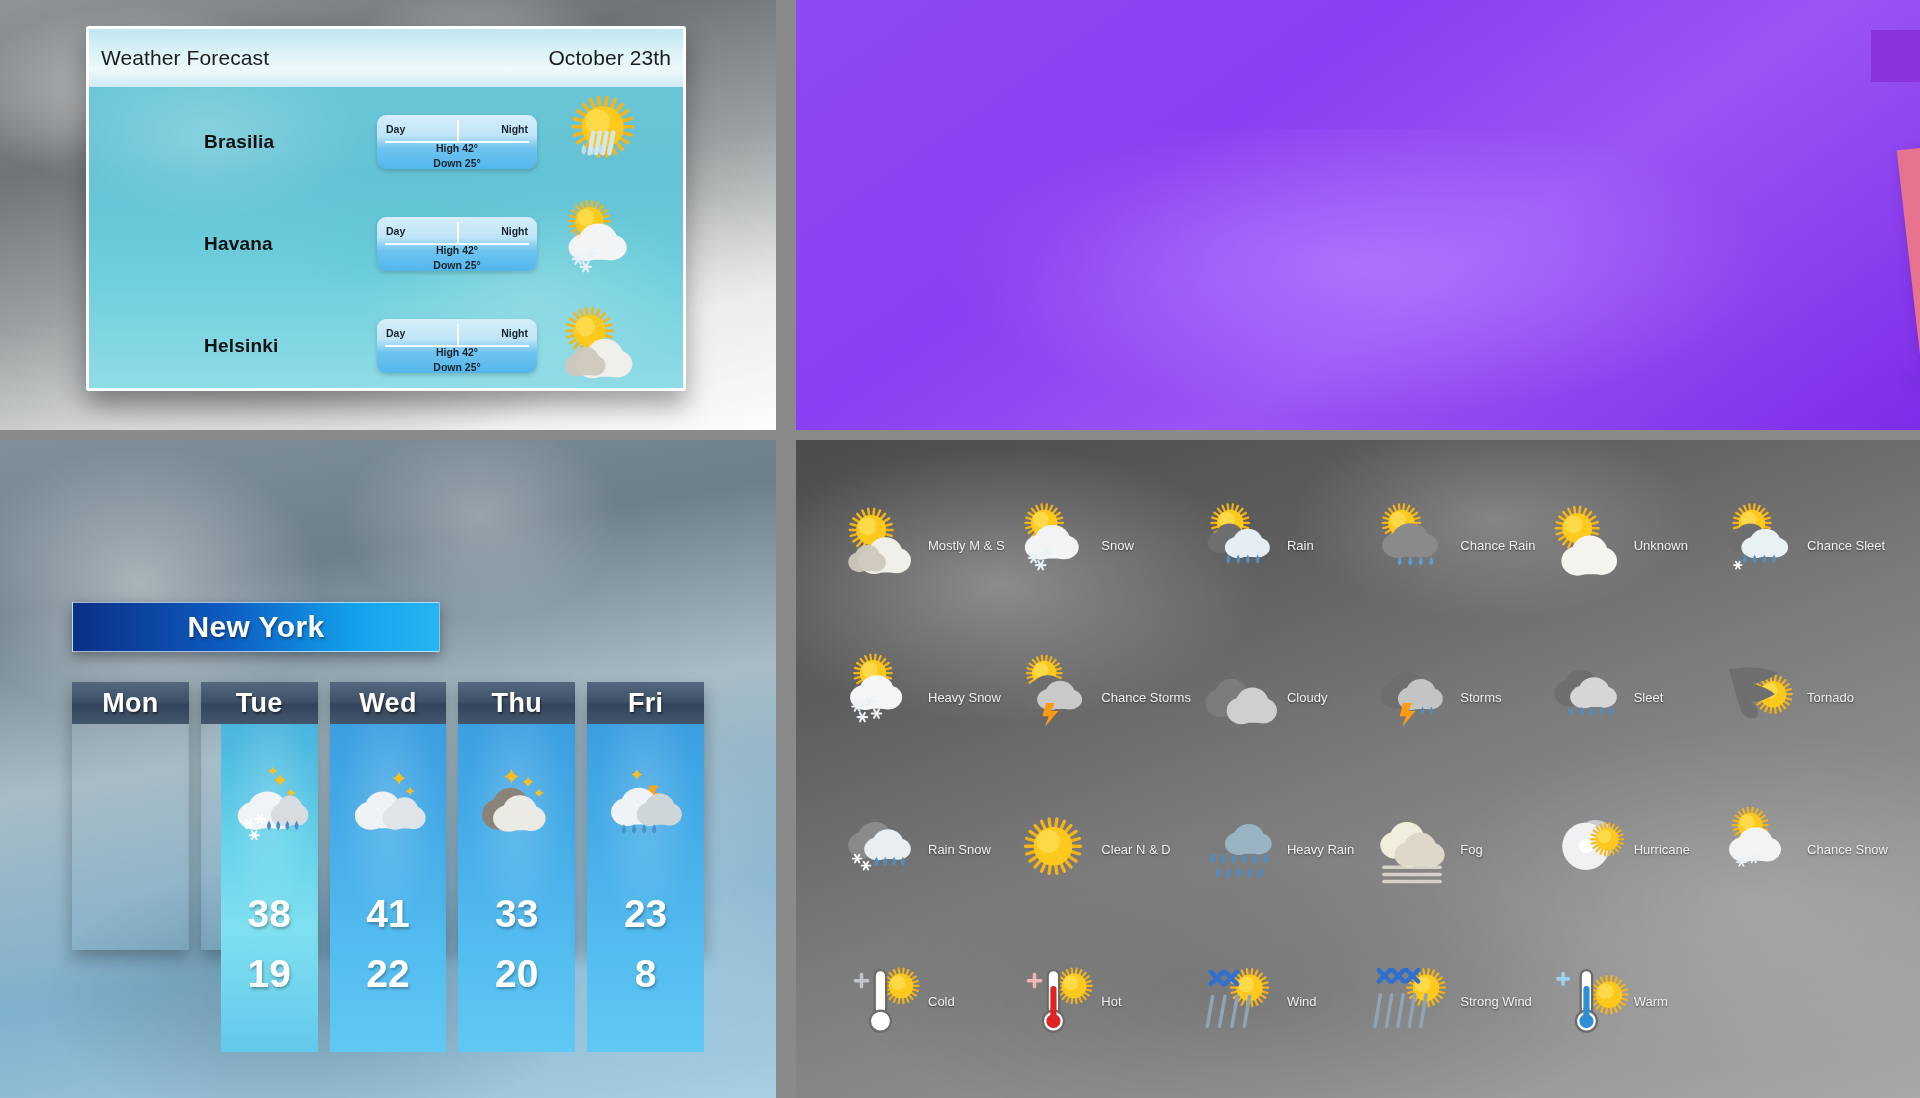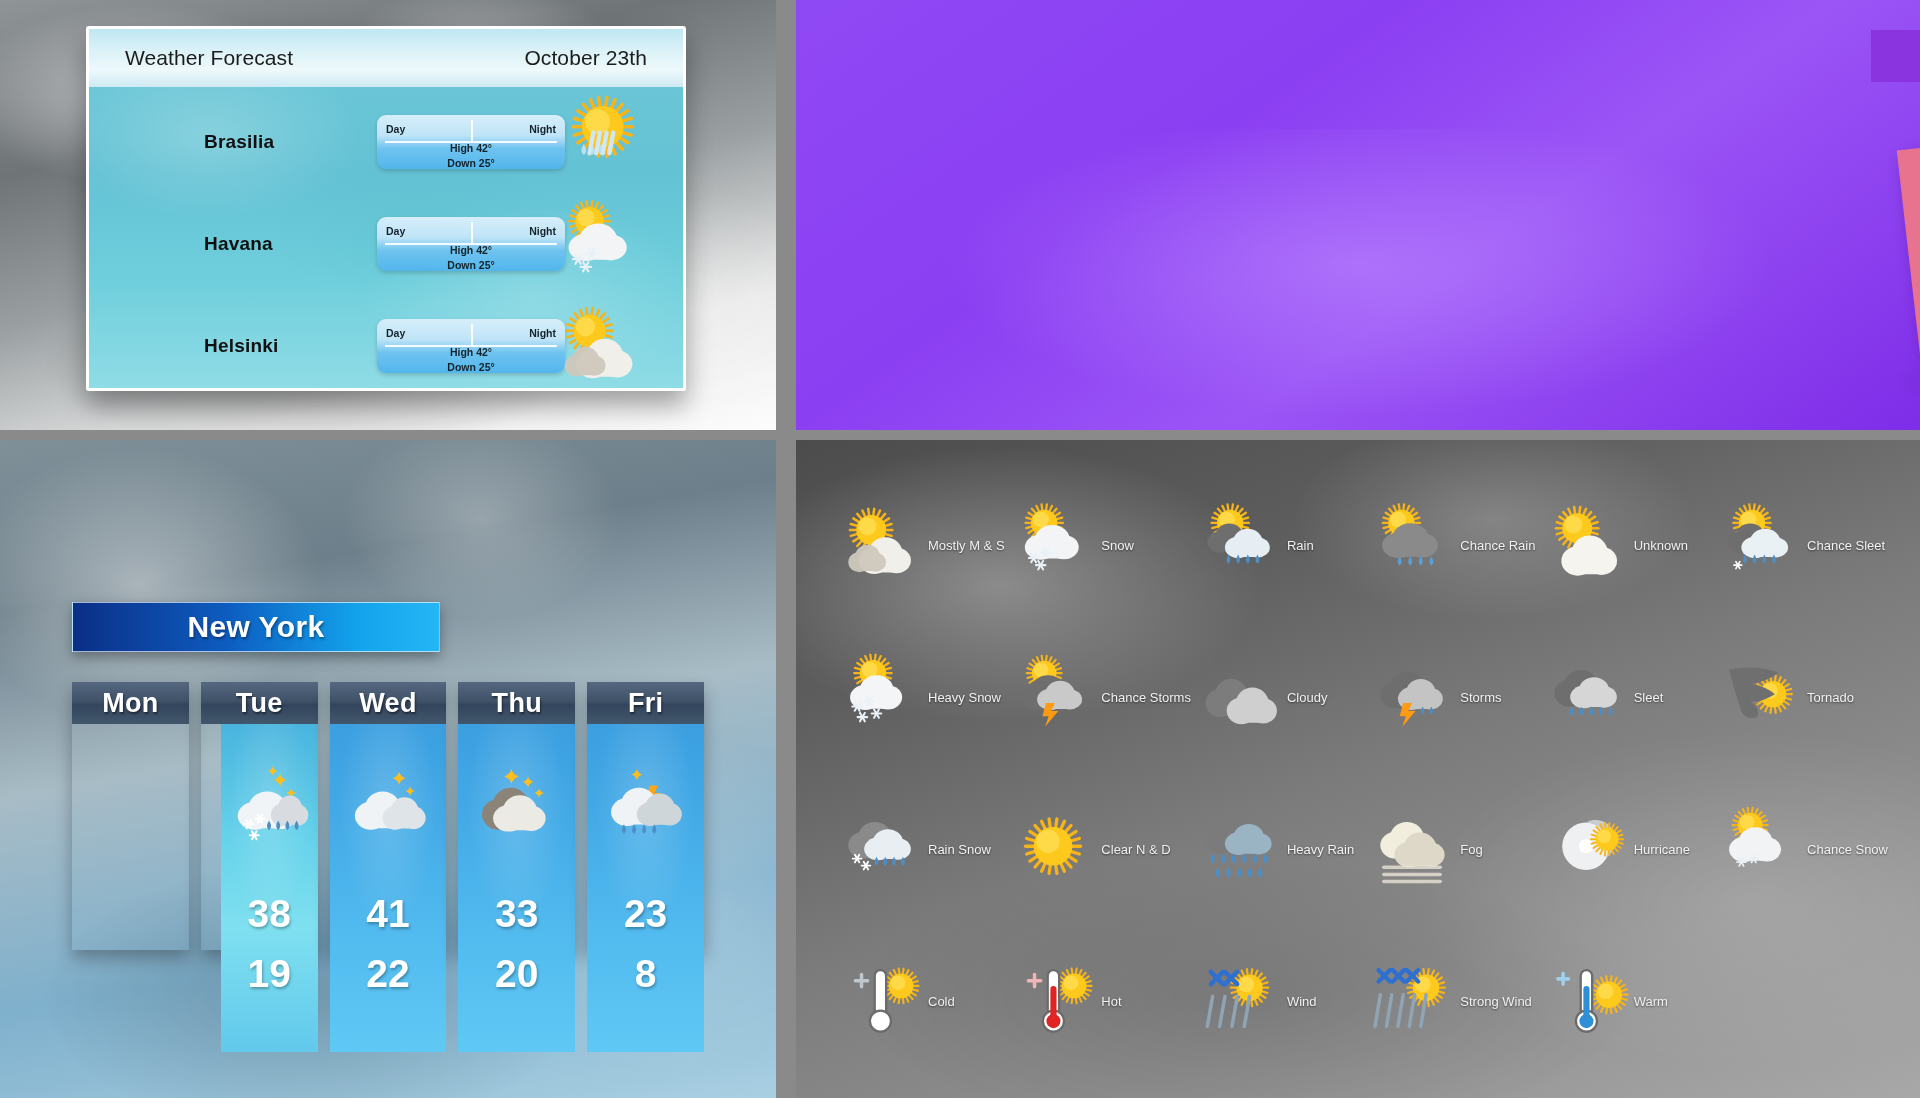--- a/index.html
+++ b/index.html
@@ -25,26 +25,26 @@
     border:3px solid #fff;border-radius:3px;overflow:hidden;
     box-shadow:0 14px 26px rgba(0,0,0,.35);
     background:linear-gradient(180deg,#6fc9d8 0%,#63c2d4 40%,#6fcfdc 70%,#8fdce6 100%);}
   .card1-body{position:absolute;inset:0;
     background:
       radial-gradient(ellipse 40% 35% at 20% 30%, rgba(255,255,255,.22), transparent 65%),
       radial-gradient(ellipse 45% 40% at 75% 75%, rgba(255,255,255,.18), transparent 65%),
       radial-gradient(ellipse 35% 30% at 55% 55%, rgba(90,190,205,.35), transparent 70%);}
   .card1-head{position:relative;height:58px;
     background:linear-gradient(180deg,#bfe7f2 0%,#d9f1f7 35%,#eef9fb 70%,#cfeaf2 100%);
-    display:flex;align-items:center;justify-content:space-between;padding:0 36px;}
+    display:flex;align-items:center;justify-content:space-between;padding:0 12px;}
   .card1-head .t{font-size:21px;color:#1c1c1c;letter-spacing:.1px;}
   .row1{position:relative;height:102px;display:flex;align-items:center;}
   .row1 .city{position:absolute;left:115px;width:140px;text-align:left;
     font-size:19px;font-weight:bold;color:#111;letter-spacing:.2px;}
-  .dn{position:absolute;left:288px;width:188px;height:54px;border-radius:9px;
+  .dn{position:absolute;left:288px;width:160px;height:54px;border-radius:9px;
     background:linear-gradient(180deg,#d6eefa 0%,#bfe4f7 38%,#6fc3ef 62%,#52b6ec 100%);
     box-shadow:0 2px 4px rgba(0,0,0,.18);}
   .dn .top,.dn .bot{position:absolute;left:0;right:0;height:27px;display:flex;
     align-items:center;justify-content:space-between;padding:0 9px;
     font-size:10.5px;font-weight:bold;color:#14222b;}
   .dn .top{top:0;} .dn .bot{bottom:0;flex-direction:column;}
   .dn .hl{position:absolute;left:8px;right:8px;top:26px;height:1.5px;background:#fff;opacity:.9;}
   .dn .vl{position:absolute;left:50%;top:5px;height:21px;width:1.5px;background:#fff;opacity:.9;}
   .ico1{position:absolute;left:455px;top:50%;transform:translateY(-50%);
         width:110px;height:95px;}

